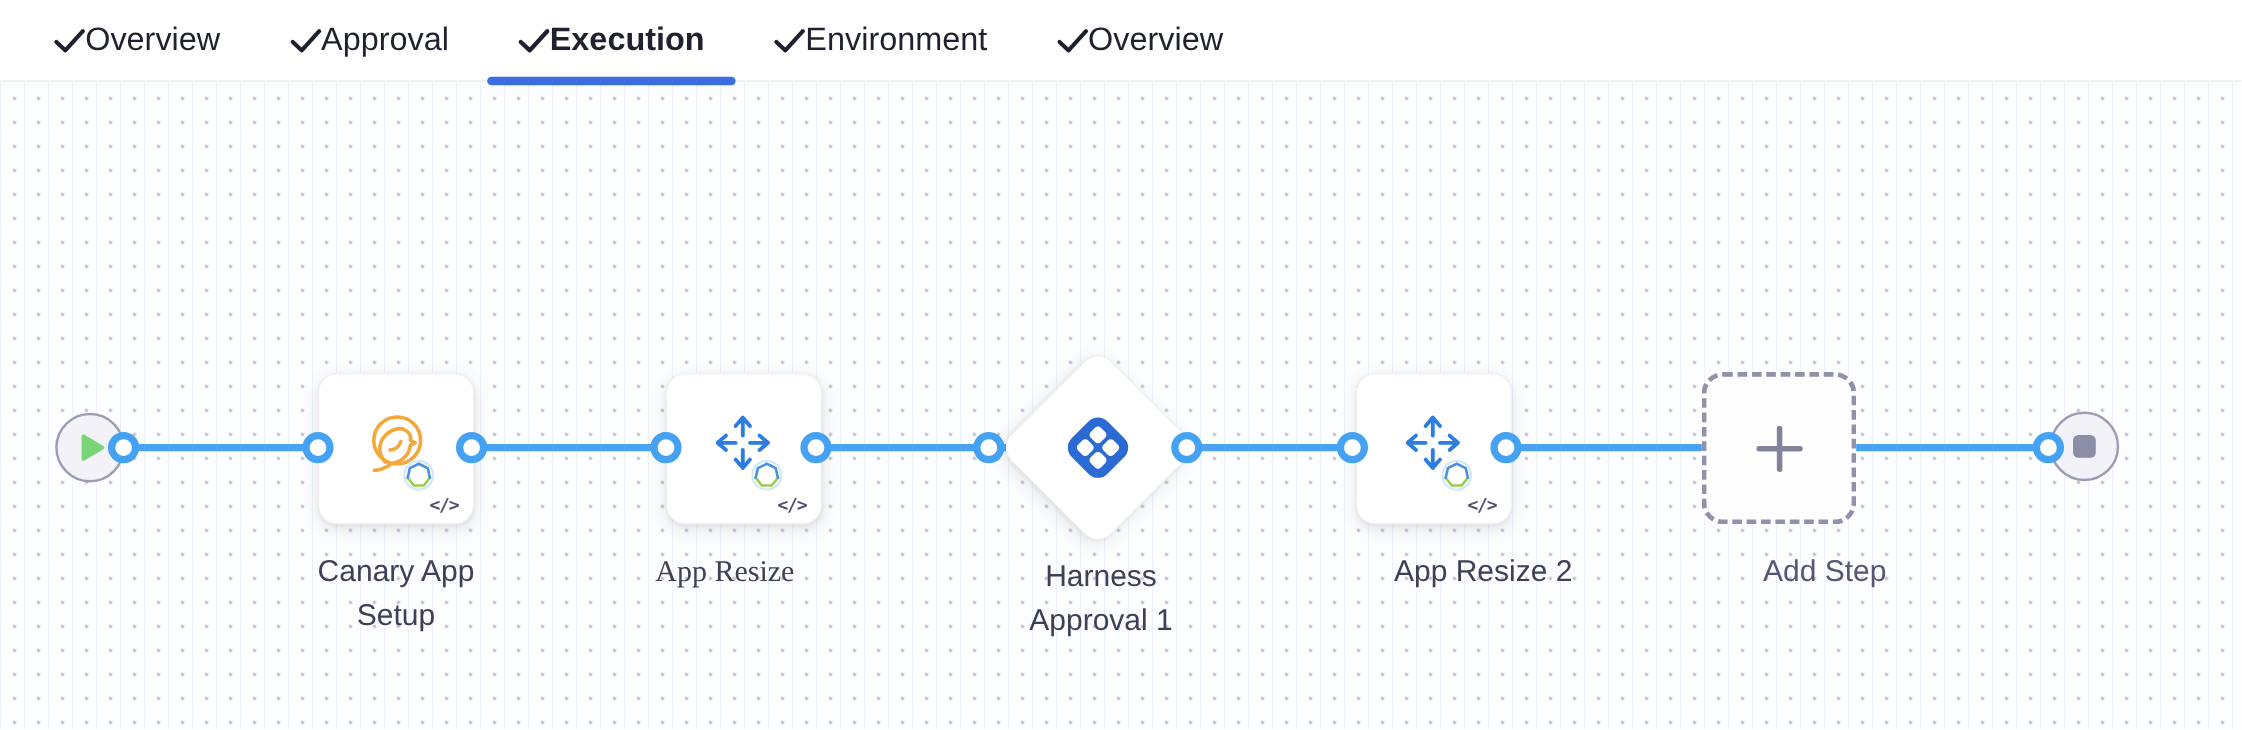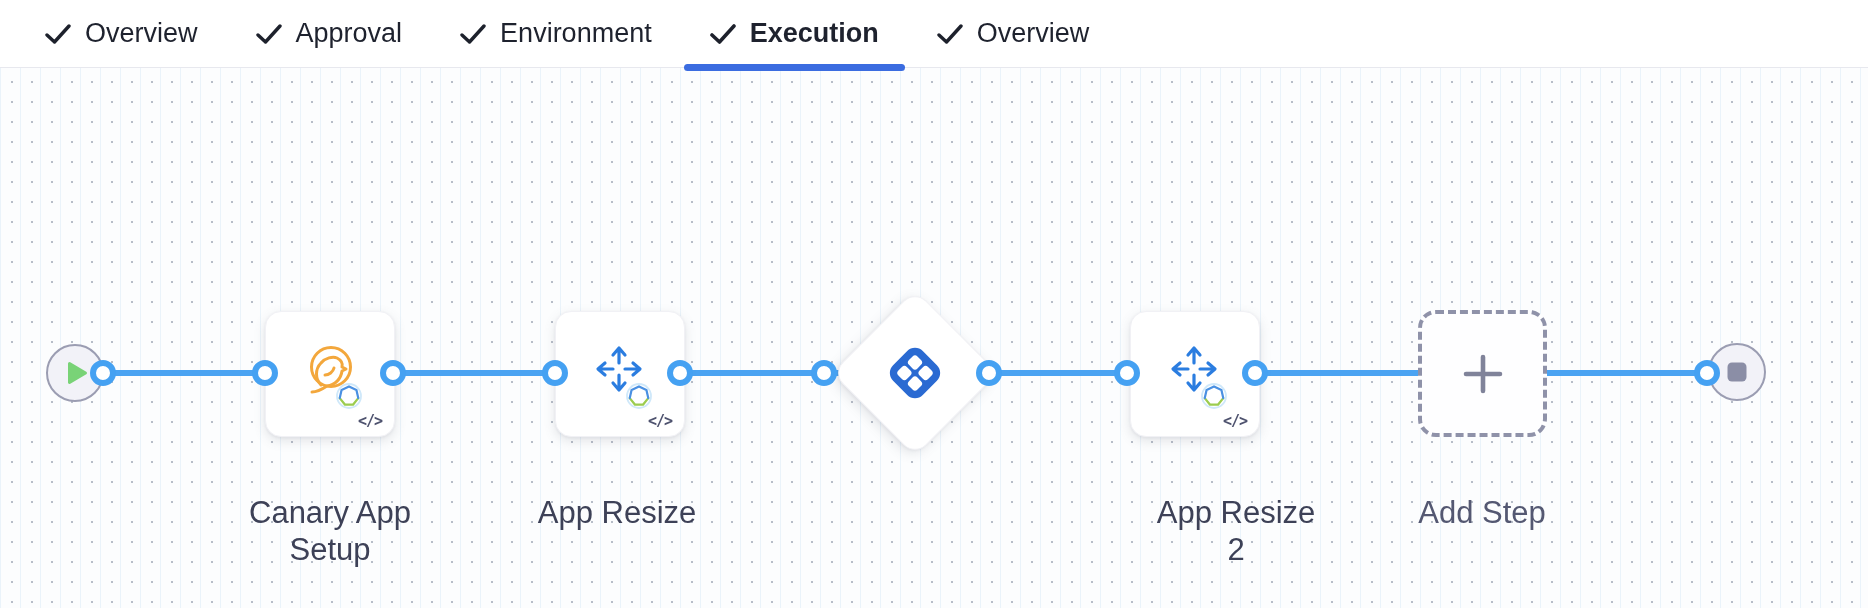--- a/index.html
+++ b/index.html
@@ -5,21 +5,21 @@
   * { margin:0; padding:0; box-sizing:border-box; }
   html,body { width:1868px; height:608px; overflow:hidden;
     font-family:"Liberation Sans", sans-serif; background:#fff; }
   .stage { position:relative; width:1868px; height:608px; }
 
   
   .tabbar { position:relative; height:68px; background:#fff;
     border-bottom:1px solid #e7e8ee; display:flex; align-items:center;
     padding-left:16px; z-index:10; }
   .tab { position:relative; height:100%; display:flex; align-items:center;
-    gap:14px; padding:17px 29px; cursor:pointer; font-size:27px;
+    padding:17px 29px; cursor:pointer; font-size:27px;
     font-weight:500; color:#1e222e; white-space:nowrap; }
   .tab.active { font-weight:700; }
   .tab-underline { position:absolute; left:3px; right:3px; bottom:-4px;
     height:7px; border-radius:5px; background:#3b6ce0; }
   .check-icon { flex:0 0 auto; }
 
   
   .canvas { position:relative; width:1868px; height:540px;
     background-color:#fcfdfe;
     background-image:
@@ -57,53 +57,53 @@
     display:flex; align-items:center; justify-content:center; }
   .diamond-inner { transform:rotate(-45deg); display:flex;
     align-items:center; justify-content:center; }
 
   .add-step { position:absolute; left:1418px; top:242px; width:129px;
     height:127px; border-radius:18px; background:#fefeff;
     border:4px dashed #8f92a9; z-index:3; cursor:pointer;
     display:flex; align-items:center; justify-content:center; }
 
   .node-label { position:absolute; top:390px; width:180px; text-align:center;
-    font-size:31px; line-height:37px; color:#3d4157; z-index:2;margin-top:36px; }
-  .node-label.light { color:#545872; }
+    font-size:25px; line-height:37px; color:#3d4157; z-index:2; }
+  .node-label.light { color:#545872;text-align:right; }
 </style>
 </head>
 <body>
 
 <div class="stage">
 
   <header class="tabbar">
     <div class="tab">
       <svg class="check-icon" width="26" height="22" viewBox="0 0 26 22">
           <path d="M2 12 L9.5 19 L24 3" stroke="#1d212c" stroke-width="3.4" fill="none" stroke-linecap="round" stroke-linejoin="round"></path>
         </svg>
       <span>Overview</span>
     </div>
     <div class="tab">
       <svg class="check-icon" width="26" height="22" viewBox="0 0 26 22">
           <path d="M2 12 L9.5 19 L24 3" stroke="#1d212c" stroke-width="3.4" fill="none" stroke-linecap="round" stroke-linejoin="round"></path>
         </svg>
       <span>Approval</span>
     </div>
-    <div class="tab">
-      <svg class="check-icon" width="26" height="22" viewBox="0 0 26 22">
-          <path d="M2 12 L9.5 19 L24 3" stroke="#1d212c" stroke-width="3.4" fill="none" stroke-linecap="round" stroke-linejoin="round"></path>
-        </svg>
-      <span>Environment</span>
-    </div>
     <div class="tab active">
       <svg class="check-icon" width="26" height="22" viewBox="0 0 26 22">
           <path d="M2 12 L9.5 19 L24 3" stroke="#1d212c" stroke-width="3.6" fill="none" stroke-linecap="round" stroke-linejoin="round"></path>
         </svg>
       <span>Execution</span>
       <div class="tab-underline"></div>
+    </div>
+    <div class="tab">
+      <svg class="check-icon" width="26" height="22" viewBox="0 0 26 22">
+          <path d="M2 12 L9.5 19 L24 3" stroke="#1d212c" stroke-width="3.4" fill="none" stroke-linecap="round" stroke-linejoin="round"></path>
+        </svg>
+      <span>Environment</span>
     </div>
     <div class="tab">
       <svg class="check-icon" width="26" height="22" viewBox="0 0 26 22">
           <path d="M2 12 L9.5 19 L24 3" stroke="#1d212c" stroke-width="3.4" fill="none" stroke-linecap="round" stroke-linejoin="round"></path>
         </svg>
       <span>Overview</span>
     </div>
   </header>
 
   <div class="canvas">
@@ -197,18 +197,19 @@
       </svg>
     </div>
 
     <div class="terminal" style="left:1708px; top:275px;">
       <svg width="20" height="20" viewBox="0 0 20 20">
         <rect x="0.5" y="0.5" width="19" height="19" rx="4.5" fill="#8b8ea6"></rect>
       </svg>
     </div>
 
     <div class="node-label" style="left:240px;">Canary App Setup</div>
-    <div class="node-label" style="left:527px;">App Resize</div>
+    <div class="node-label" style="left:514px;font-family:Liberation Serif, serif;">App Resize</div>
+    <div class="node-label" style="left:825px; top:394px; width:185px;">Harness Approval 1</div>
     <div class="node-label" style="left:1146px;">App Resize 2</div>
     <div class="node-label light" style="left:1392px;">Add Step</div>
 
   </div>
 </div>
 
 </body></html>

